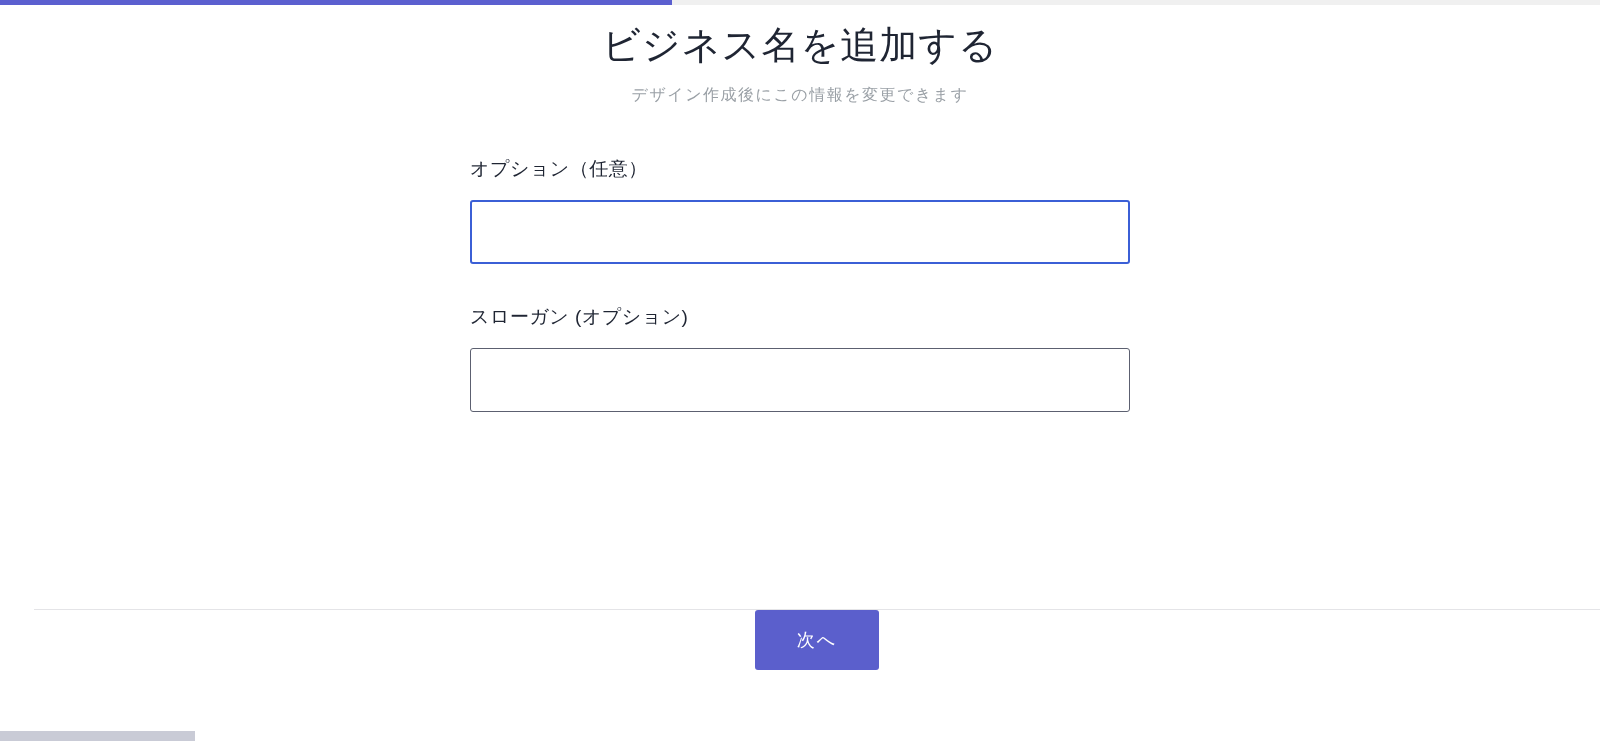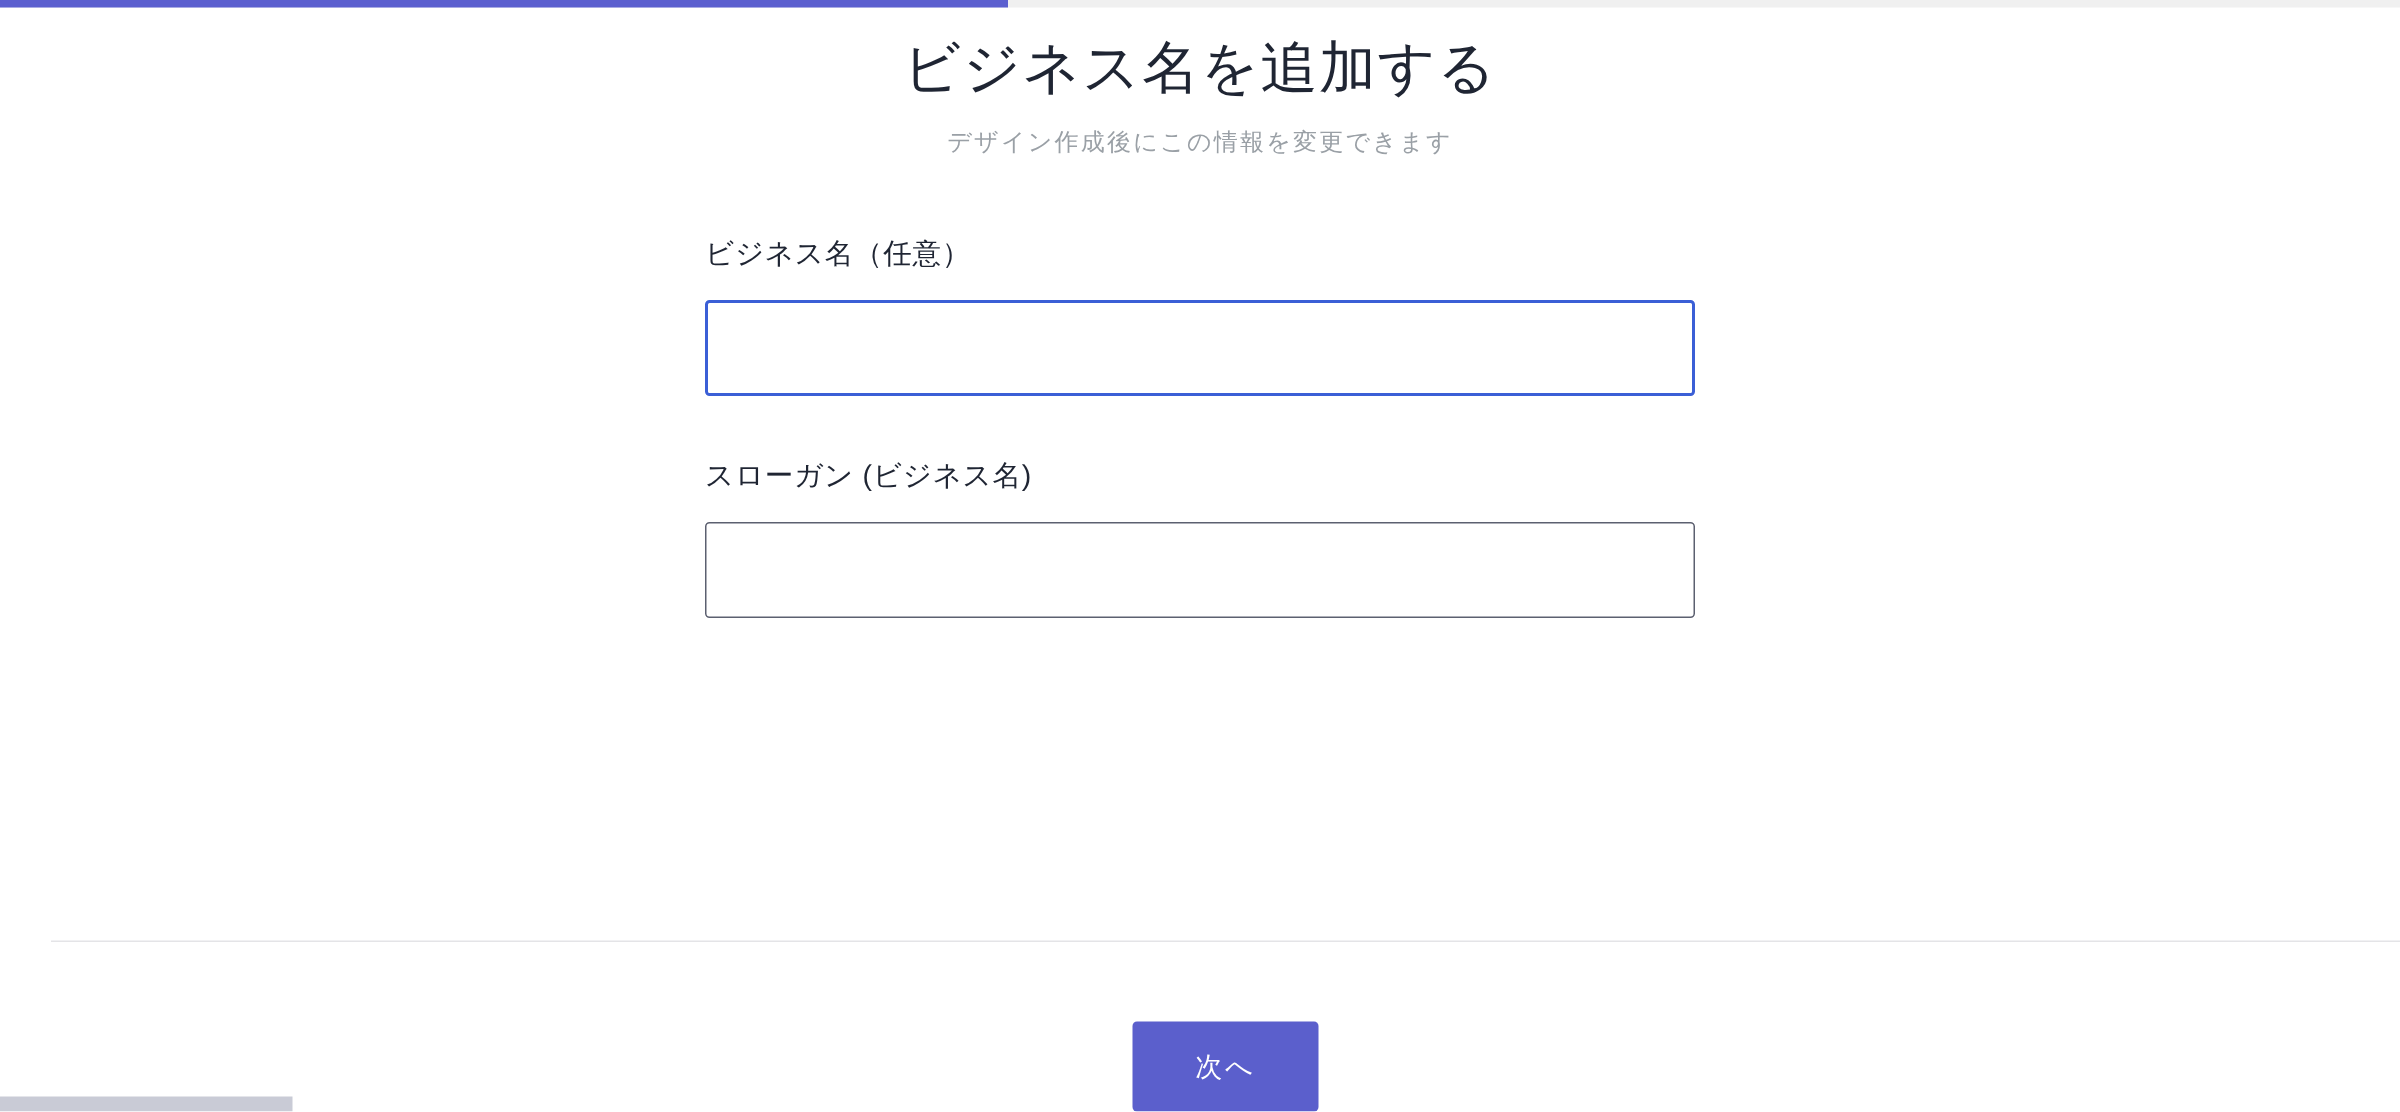--- a/index.html
+++ b/index.html
@@ -73,24 +73,24 @@
       background: #ffffff;
     }
     .text-input.focused {
       border: 2px solid #3b5fd6;
     }
     .footer {
       position: absolute;
       bottom: 0;
       left: 0;
       right: 0;
-      height: 114px;
+      height: 132px;
       border-top: 1px solid #e4e4e7;
       display: flex;
-      align-items: flex-end;
+      align-items: flex-start;
       justify-content: center;
       background: #ffffff;
       margin-left: 34px;
     }
     .next-button {
       background: #5b5fcc;
       color: #ffffff;
       border: none;
       padding: 18px 42px;
       font-size: 18px;
@@ -111,26 +111,26 @@
 <body>
 
 <div class="progress-track"></div>
 <div class="progress-bar"></div>
 
 <div class="main-content">
   <h1 class="page-title">ビジネス名を追加する</h1>
   <p class="page-subtitle">デザイン作成後にこの情報を変更できます</p>
 
   <div class="form-group">
-    <label class="field-label">ビジネス名（任意）</label>
+    <label class="field-label">オプション（任意）</label>
     <input type="text" class="text-input focused" value="" style="">
   </div>
 
   <div class="form-group">
-    <label class="field-label">スローガン (ビジネス名)</label>
+    <label class="field-label">スローガン (オプション)</label>
     <input type="text" class="text-input" value="" style="">
   </div>
 </div>
 
 <div class="footer">
   <button class="next-button">次へ</button>
 </div>
 
 <div class="bottom-loading"></div>
 

